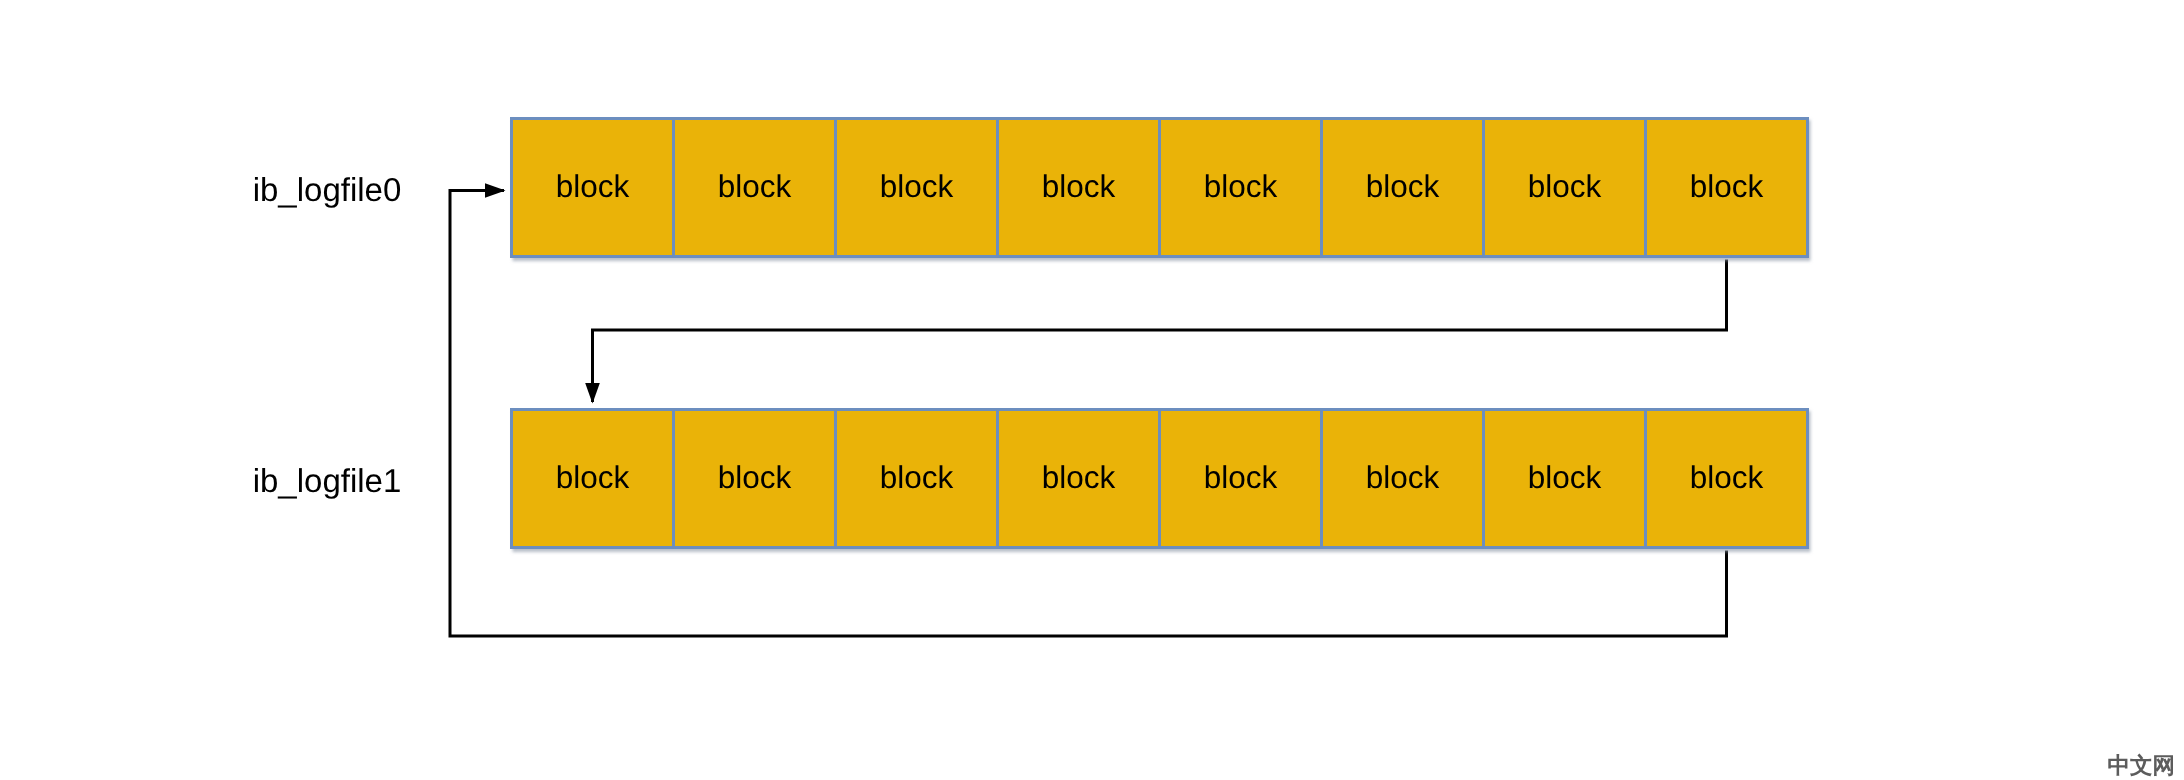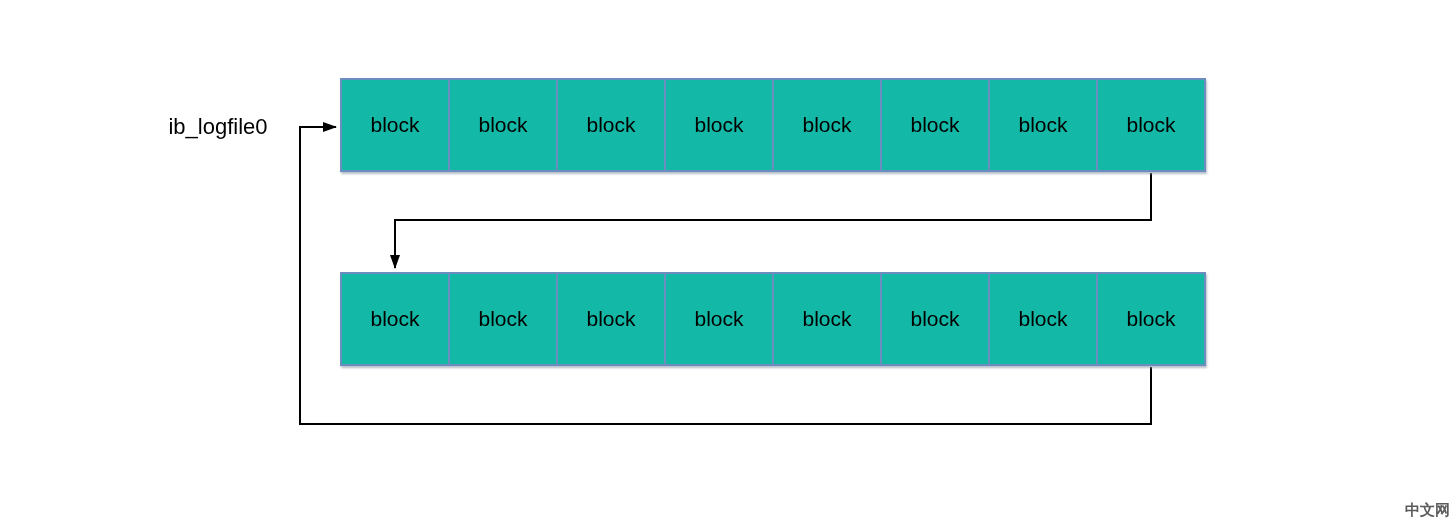--- a/index.html
+++ b/index.html
@@ -45,21 +45,21 @@
     box-shadow: 1px 2px 2px rgba(145, 155, 170, 0.65);
   }
 
   .block {
     flex: 1 1 0;
     display: flex;
     align-items: center;
     justify-content: center;
     font-size: 21px;
     color: #000000;
-    background: #14b8a6;
+    background: #eab308;
   }
   .block + .block { border-left: 2px solid #6c8ebf; }
 
   .watermark {
     position: absolute;
     left: 1355px;
     top: 476px;
     display: flex;
     align-items: center;
     gap: 5px;
@@ -96,20 +96,21 @@
       <marker id="arrowhead" viewBox="0 0 14 10" refX="13" refY="5" markerWidth="14" markerHeight="10" markerUnits="userSpaceOnUse" orient="auto">
         <path d="M0,0 L14,5 L0,10 Z" fill="#000000"></path>
       </marker>
     </defs>
     <path d="M1151 173 L1151 220 L395 220 L395 268" fill="none" stroke="#000000" stroke-width="2" marker-end="url(#arrowhead)"></path>
     <path d="M1151 367 L1151 424 L300 424 L300 127 L336 127" fill="none" stroke="#000000" stroke-width="2" marker-end="url(#arrowhead)"></path>
   </svg>
 
   <div class="file-label" style="top:114px">ib_logfile0</div>
 
+  <div class="file-label" style="top:308px">ib_logfile1</div>
 
   <div class="block-row" style="top:78px">
     <div class="block">block</div>
     <div class="block">block</div>
     <div class="block">block</div>
     <div class="block">block</div>
     <div class="block">block</div>
     <div class="block">block</div>
     <div class="block">block</div>
     <div class="block">block</div>

